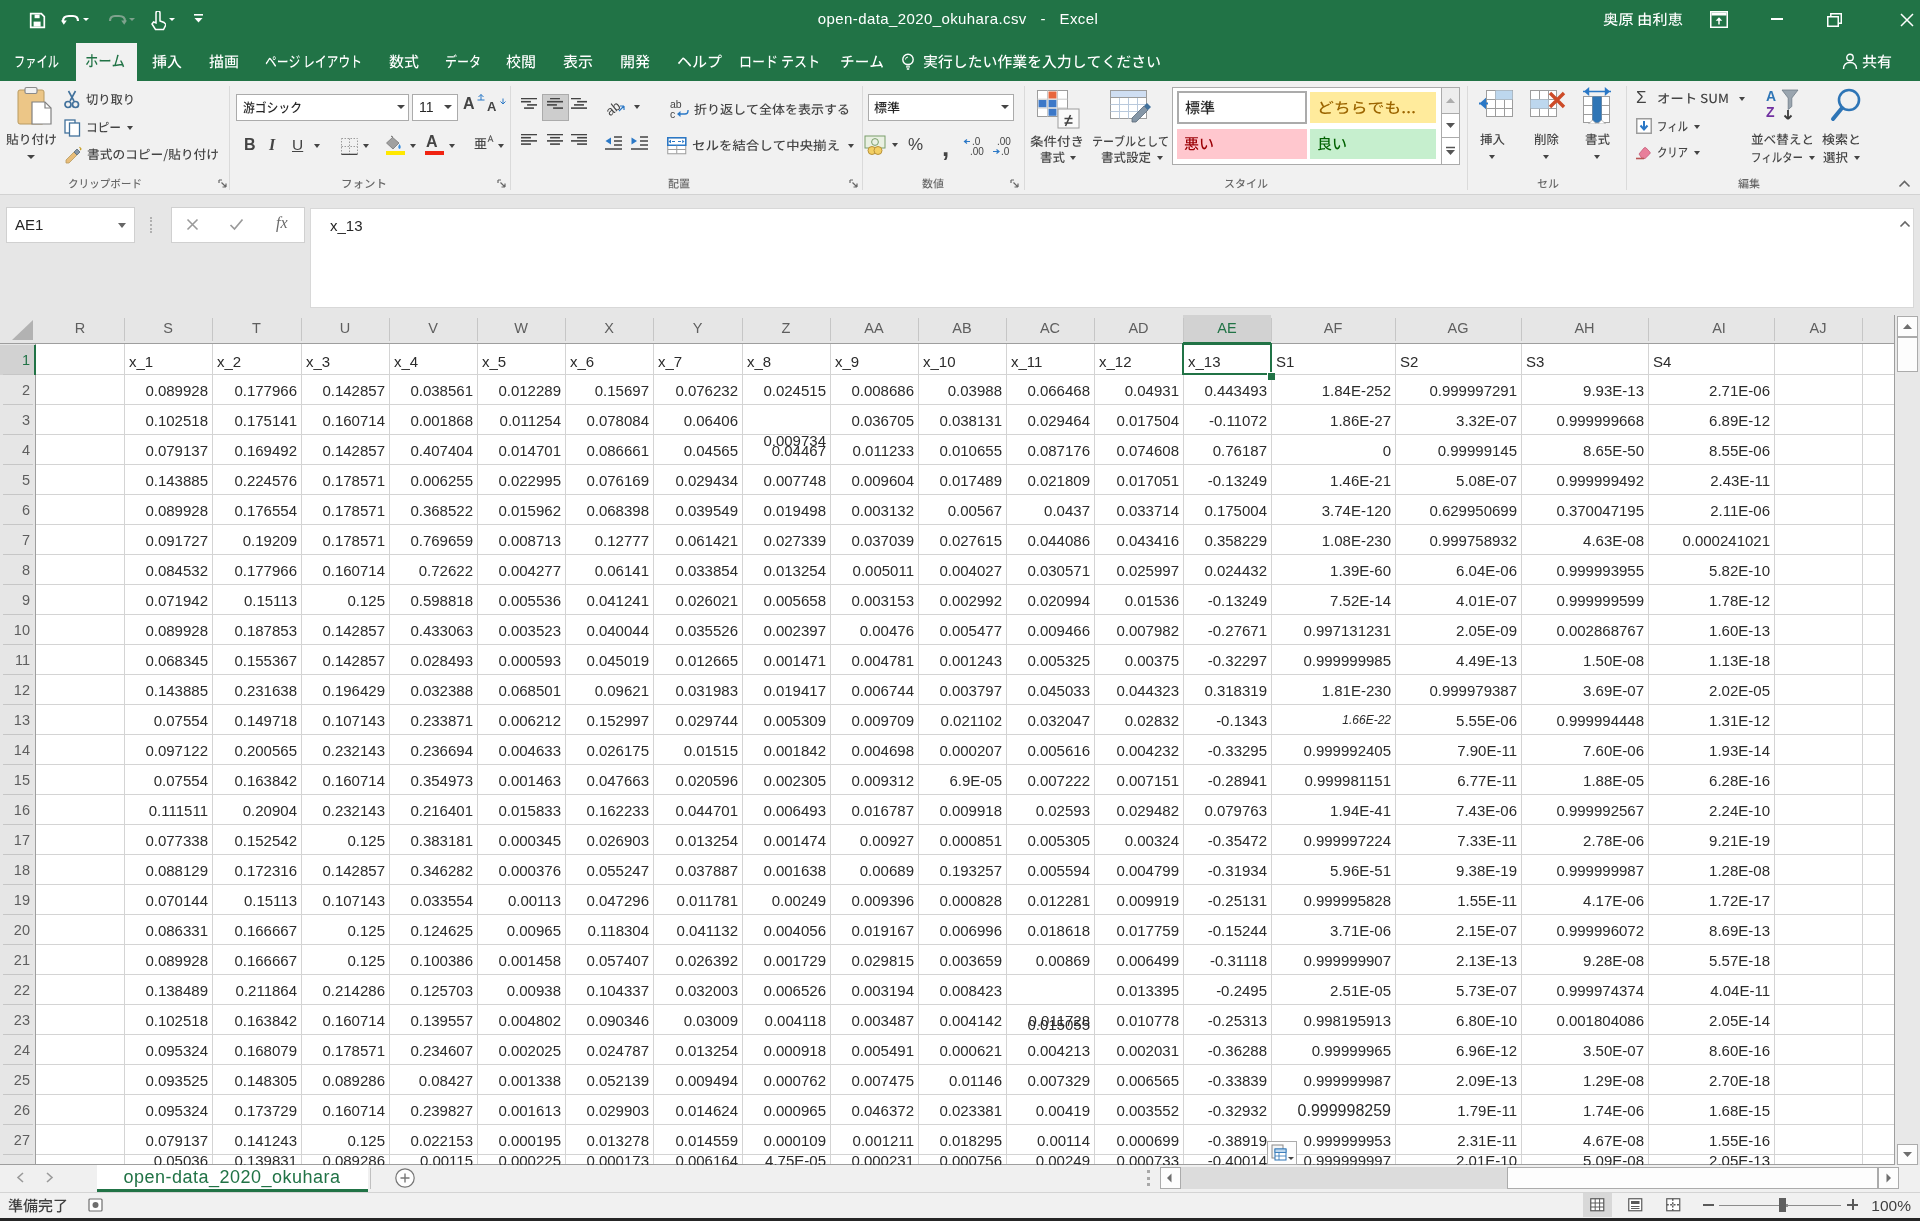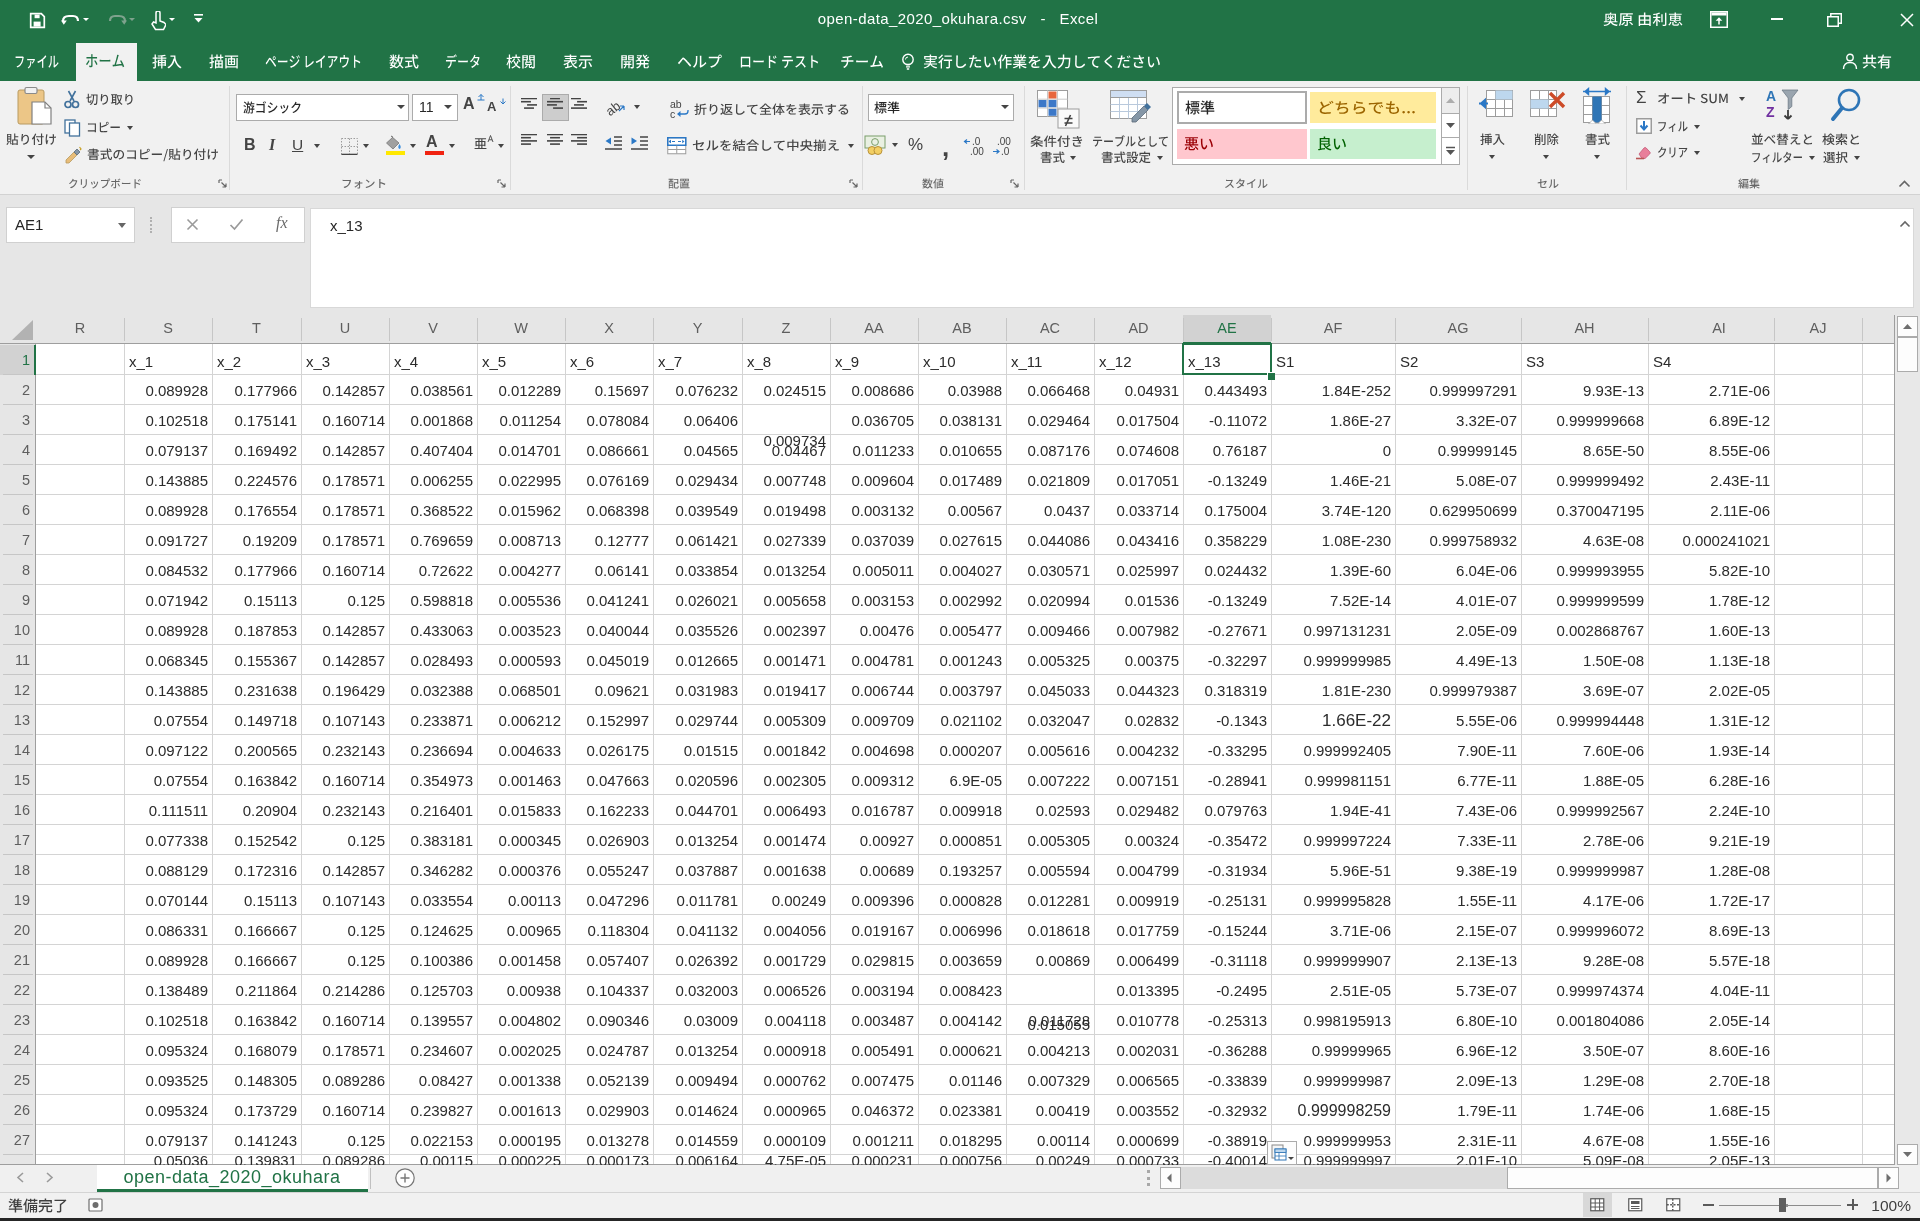--- a/index.html
+++ b/index.html
@@ -1221,21 +1221,21 @@
 <div style="position:absolute;top:712px;font-size:15px;color:#2b2b2b;font-family:'Liberation Sans',sans-serif;white-space:pre;line-height:17px;;right:1447px;">0.233871</div>
 <div style="position:absolute;top:712px;font-size:15px;color:#2b2b2b;font-family:'Liberation Sans',sans-serif;white-space:pre;line-height:17px;;right:1359px;">0.006212</div>
 <div style="position:absolute;top:712px;font-size:15px;color:#2b2b2b;font-family:'Liberation Sans',sans-serif;white-space:pre;line-height:17px;;right:1271px;">0.152997</div>
 <div style="position:absolute;top:712px;font-size:15px;color:#2b2b2b;font-family:'Liberation Sans',sans-serif;white-space:pre;line-height:17px;;right:1182px;">0.029744</div>
 <div style="position:absolute;top:712px;font-size:15px;color:#2b2b2b;font-family:'Liberation Sans',sans-serif;white-space:pre;line-height:17px;;right:1094px;">0.005309</div>
 <div style="position:absolute;top:712px;font-size:15px;color:#2b2b2b;font-family:'Liberation Sans',sans-serif;white-space:pre;line-height:17px;;right:1006px;">0.009709</div>
 <div style="position:absolute;top:712px;font-size:15px;color:#2b2b2b;font-family:'Liberation Sans',sans-serif;white-space:pre;line-height:17px;;right:918px;">0.021102</div>
 <div style="position:absolute;top:712px;font-size:15px;color:#2b2b2b;font-family:'Liberation Sans',sans-serif;white-space:pre;line-height:17px;;right:830px;">0.032047</div>
 <div style="position:absolute;top:712px;font-size:15px;color:#2b2b2b;font-family:'Liberation Sans',sans-serif;white-space:pre;line-height:17px;;right:741px;">0.02832</div>
 <div style="position:absolute;top:712px;font-size:15px;color:#2b2b2b;font-family:'Liberation Sans',sans-serif;white-space:pre;line-height:17px;;right:653px;">-0.1343</div>
-<div style="position:absolute;top:712px;font-size:17px;color:#2b2b2b;font-family:'Liberation Sans',sans-serif;white-space:pre;line-height:17px;;right:529px;">1.66E-22</div>
+<div style="position:absolute;top:712px;font-size:12px;color:#2b2b2b;font-family:'Liberation Sans',sans-serif;white-space:pre;line-height:17px;;right:529px;font-style:italic;">1.66E-22</div>
 <div style="position:absolute;top:712px;font-size:15px;color:#2b2b2b;font-family:'Liberation Sans',sans-serif;white-space:pre;line-height:17px;;right:403px;">5.55E-06</div>
 <div style="position:absolute;top:712px;font-size:15px;color:#2b2b2b;font-family:'Liberation Sans',sans-serif;white-space:pre;line-height:17px;;right:276px;">0.999994448</div>
 <div style="position:absolute;top:712px;font-size:15px;color:#2b2b2b;font-family:'Liberation Sans',sans-serif;white-space:pre;line-height:17px;;right:150px;">1.31E-12</div>
 <div style="position:absolute;top:742px;font-size:15px;color:#2b2b2b;font-family:'Liberation Sans',sans-serif;white-space:pre;line-height:17px;;right:1712px;">0.097122</div>
 <div style="position:absolute;top:742px;font-size:15px;color:#2b2b2b;font-family:'Liberation Sans',sans-serif;white-space:pre;line-height:17px;;right:1623px;">0.200565</div>
 <div style="position:absolute;top:742px;font-size:15px;color:#2b2b2b;font-family:'Liberation Sans',sans-serif;white-space:pre;line-height:17px;;right:1535px;">0.232143</div>
 <div style="position:absolute;top:742px;font-size:15px;color:#2b2b2b;font-family:'Liberation Sans',sans-serif;white-space:pre;line-height:17px;;right:1447px;">0.236694</div>
 <div style="position:absolute;top:742px;font-size:15px;color:#2b2b2b;font-family:'Liberation Sans',sans-serif;white-space:pre;line-height:17px;;right:1359px;">0.004633</div>
 <div style="position:absolute;top:742px;font-size:15px;color:#2b2b2b;font-family:'Liberation Sans',sans-serif;white-space:pre;line-height:17px;;right:1271px;">0.026175</div>
 <div style="position:absolute;top:742px;font-size:15px;color:#2b2b2b;font-family:'Liberation Sans',sans-serif;white-space:pre;line-height:17px;;right:1182px;">0.01515</div>

